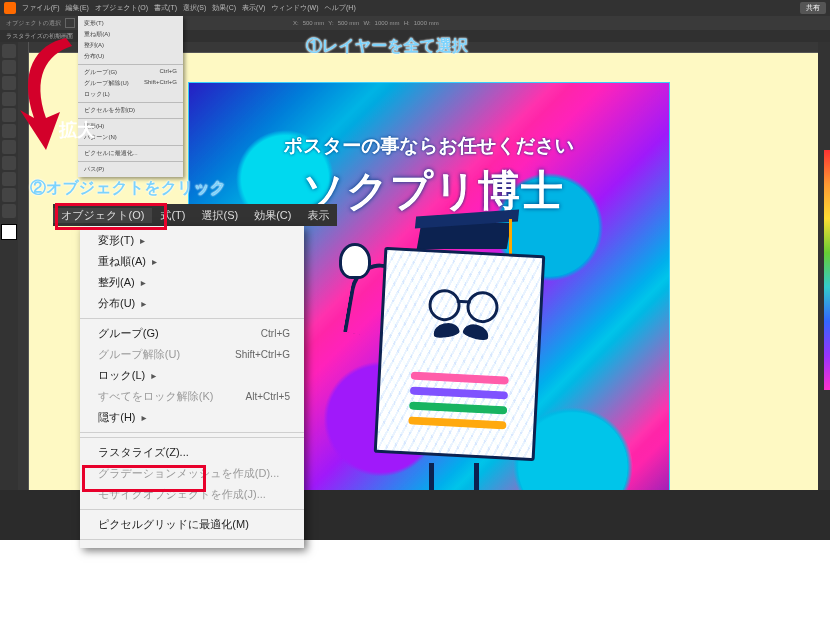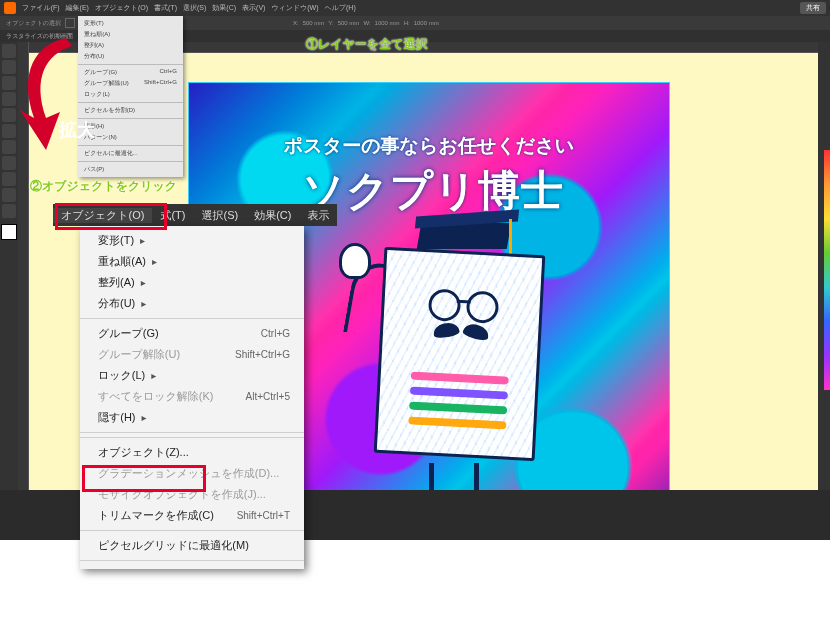--- a/index.html
+++ b/index.html
@@ -55,21 +55,21 @@
   .legL{left:120px;} .legR{left:165px;}
   
   .rpanel{position:absolute;top:42px;right:0;width:12px;bottom:50px;background:#333;}
   
   .swstrip{position:absolute;top:150px;right:0;width:6px;height:240px;background:linear-gradient(#f33,#f93,#fd3,#6c3,#3cc,#36f,#93f,#f3c);}
   
   .submenu{position:absolute;top:16px;left:78px;width:105px;background:#e7e7e7;color:#444;font-size:6px;box-shadow:2px 2px 4px rgba(0,0,0,.4);padding:2px 0;}
   .submenu div{padding:1px 6px;display:flex;justify-content:space-between;}
   .submenu .sep{height:1px;background:#bbb;margin:2px 0;padding:0;}
   
-  .anno{position:absolute;color:#84cc16;font-weight:bold;font-size:12px;text-shadow:0 0 2px #fff,0 0 2px #fff;}
+  .anno{position:absolute;color:#7dd3fc;font-weight:bold;font-size:16px;text-shadow:0 0 2px #fff,0 0 2px #fff;}
   .arrow{position:absolute;top:32px;left:6px;width:80px;height:120px;}
   .arrow svg{width:100%;height:100%;}
   .zoom{position:absolute;top:118px;left:38px;color:#fff;font-size:18px;font-weight:bold;margin-left:21px;}
   .box-obj{position:absolute;top:203px;left:55px;width:106px;height:21px;border:3px solid #e8002b;z-index:40;}
   .box-ras{position:absolute;top:465px;left:82px;width:118px;height:21px;border:3px solid #e8002b;z-index:40;}
   
   .bigmenubar{position:absolute;top:204px;left:53px;height:22px;background:#333;color:#ddd;font-size:11px;display:flex;align-items:center;z-index:30;}
   .bigmenubar span{padding:0 8px;}
   .bigmenubar .sel{background:#444;}
   .dropdown{position:absolute;top:226px;left:80px;width:224px;background:#f3f3f3;color:#222;font-size:11px;box-shadow:3px 3px 8px rgba(0,0,0,.5);z-index:30;padding:4px 0;}
@@ -277,35 +277,31 @@
         <span>すべてをロック解除(K)</span>
         <span class="sc">Alt+Ctrl+5</span>
       </div>
       <div class="row">
         <span class="arrow-r">隠す(H)</span>
         <span class="sc"></span>
       </div>
       <div class="sep"></div>
       <div class="sep"></div>
       <div class="row rasrow">
-        <span>オブジェクト(Z)...</span>
+        <span>ラスタライズ(Z)...</span>
         <span class="sc"></span>
       </div>
       <div class="row dis">
         <span>グラデーションメッシュを作成(D)...</span>
         <span class="sc"></span>
       </div>
       <div class="row dis">
         <span>モザイクオブジェクトを作成(J)...</span>
         <span class="sc"></span>
       </div>
-      <div class="row">
-        <span>トリムマークを作成(C)</span>
-        <span class="sc">Shift+Ctrl+T</span>
-      </div>
       <div class="sep"></div>
       <div class="row">
         <span>ピクセルグリッドに最適化(M)</span>
         <span class="sc"></span>
       </div>
       <div class="sep"></div>
     </div>
   <div class="box-ras"></div>
 
 </div>

